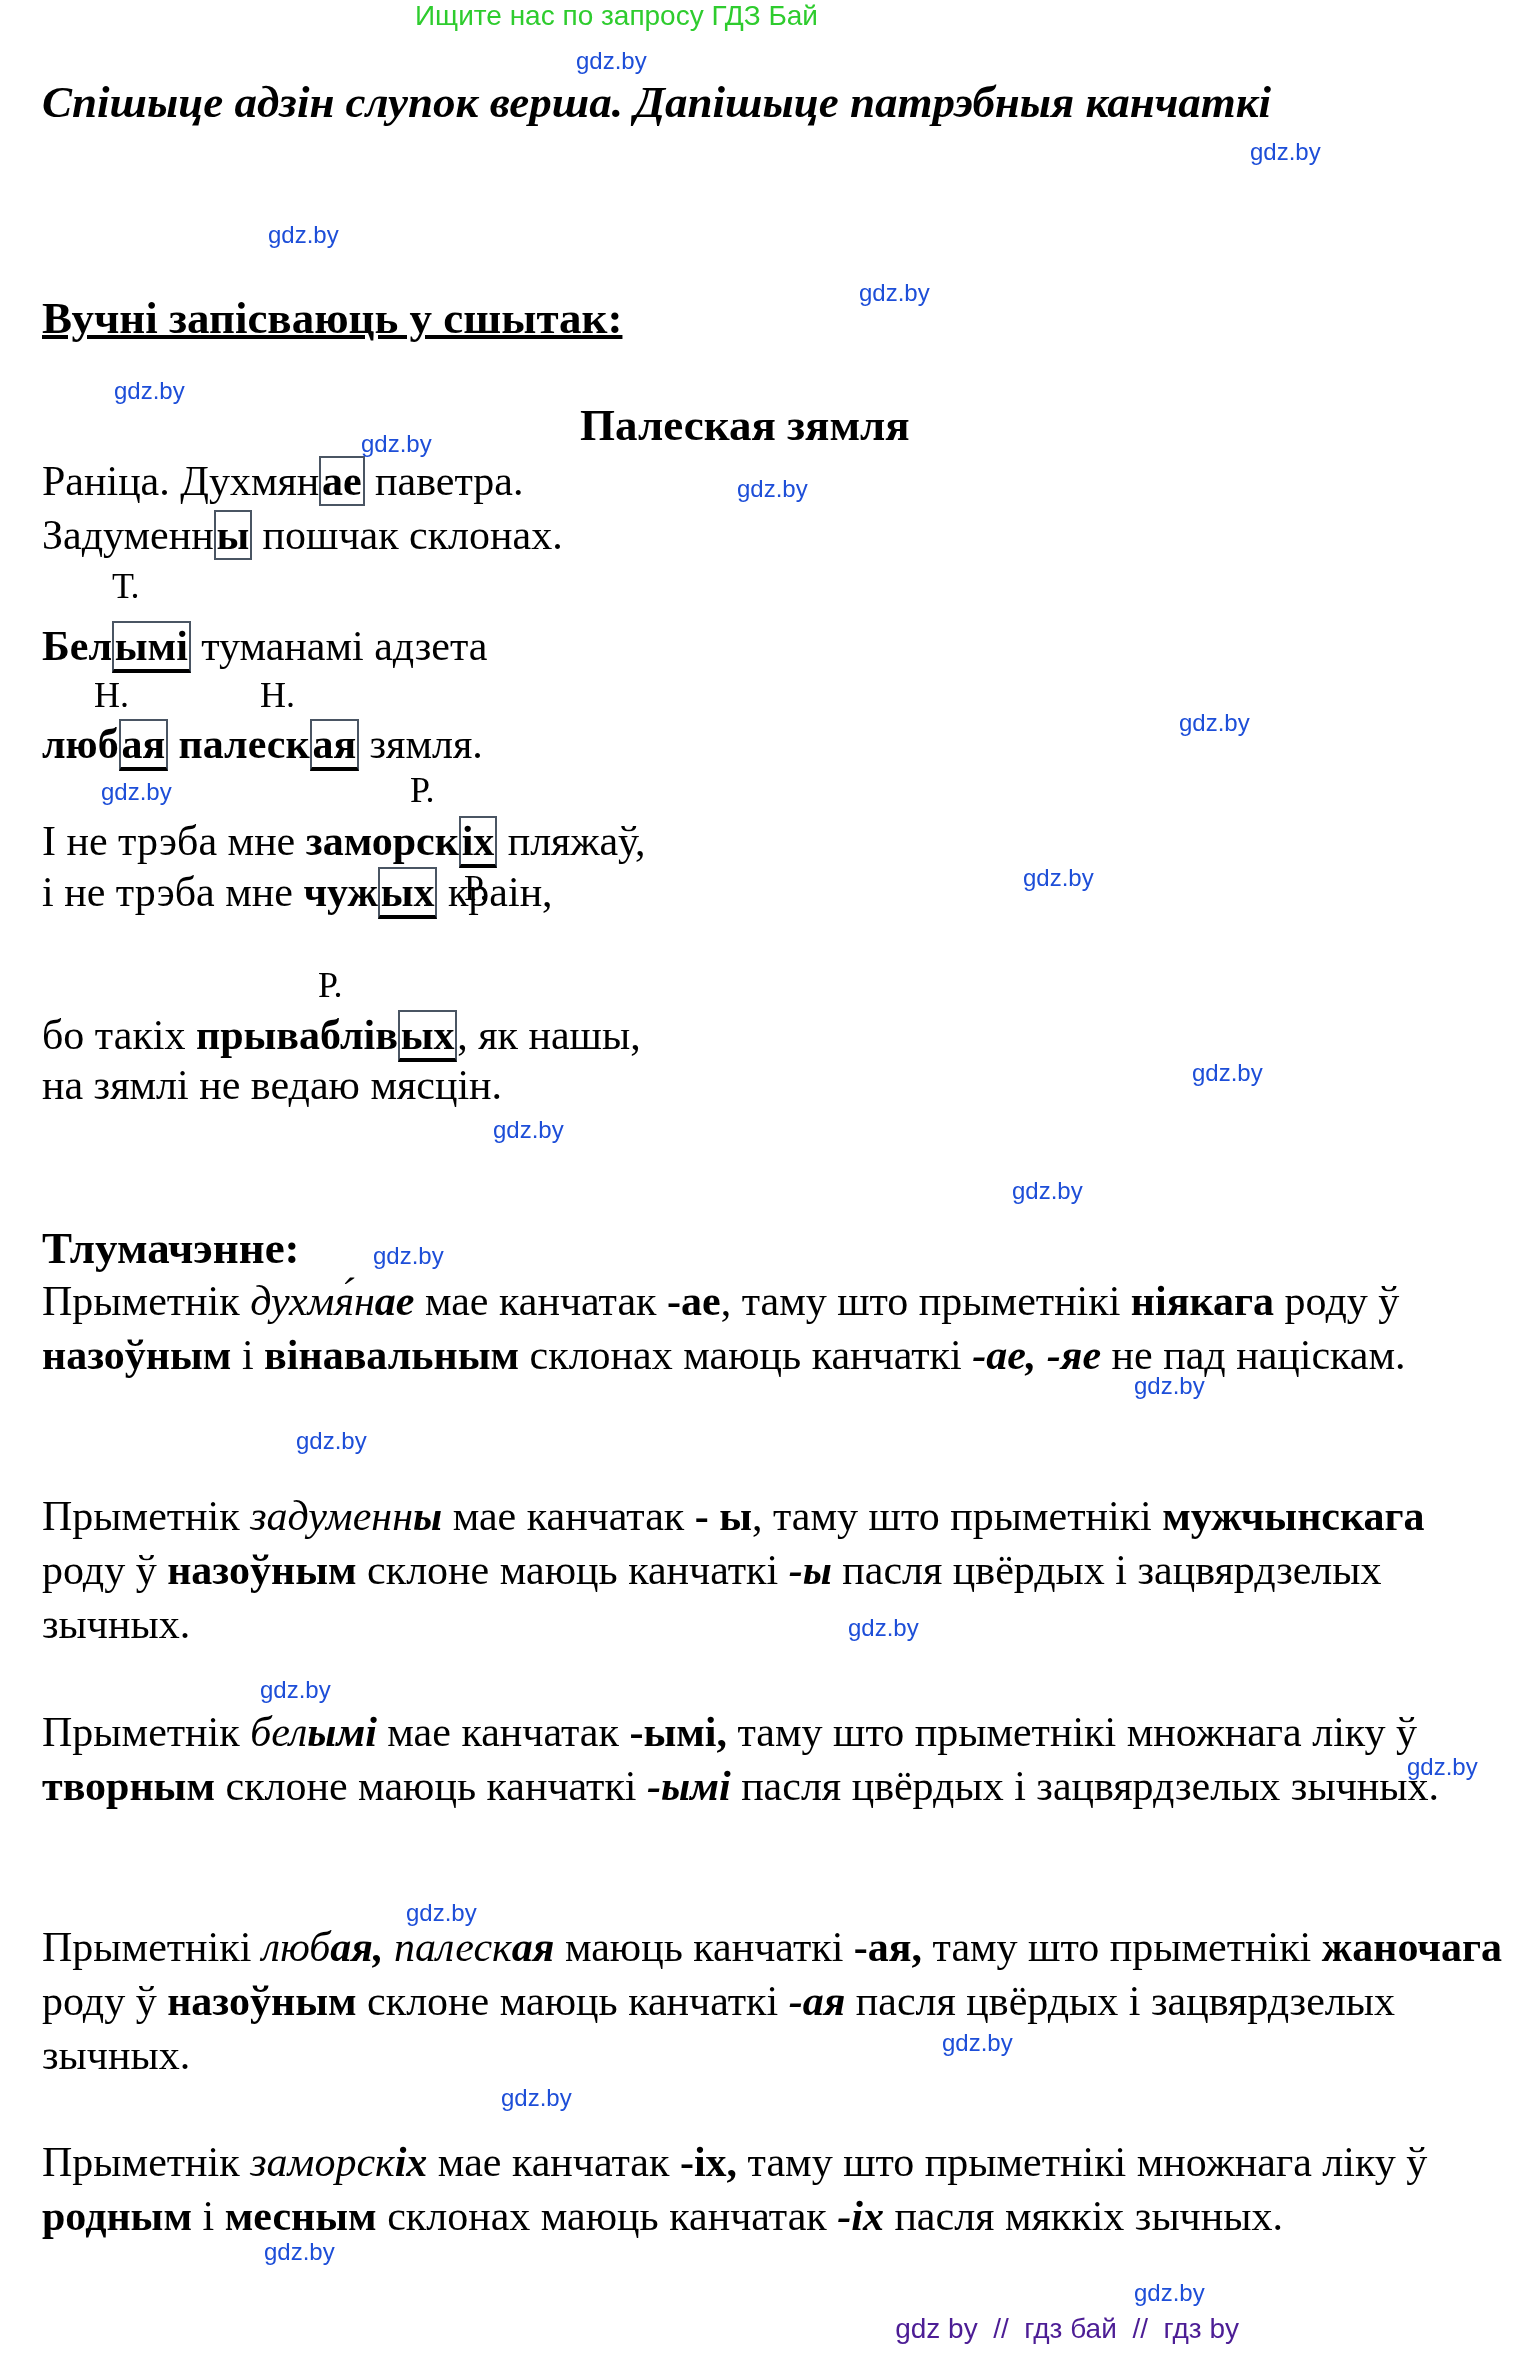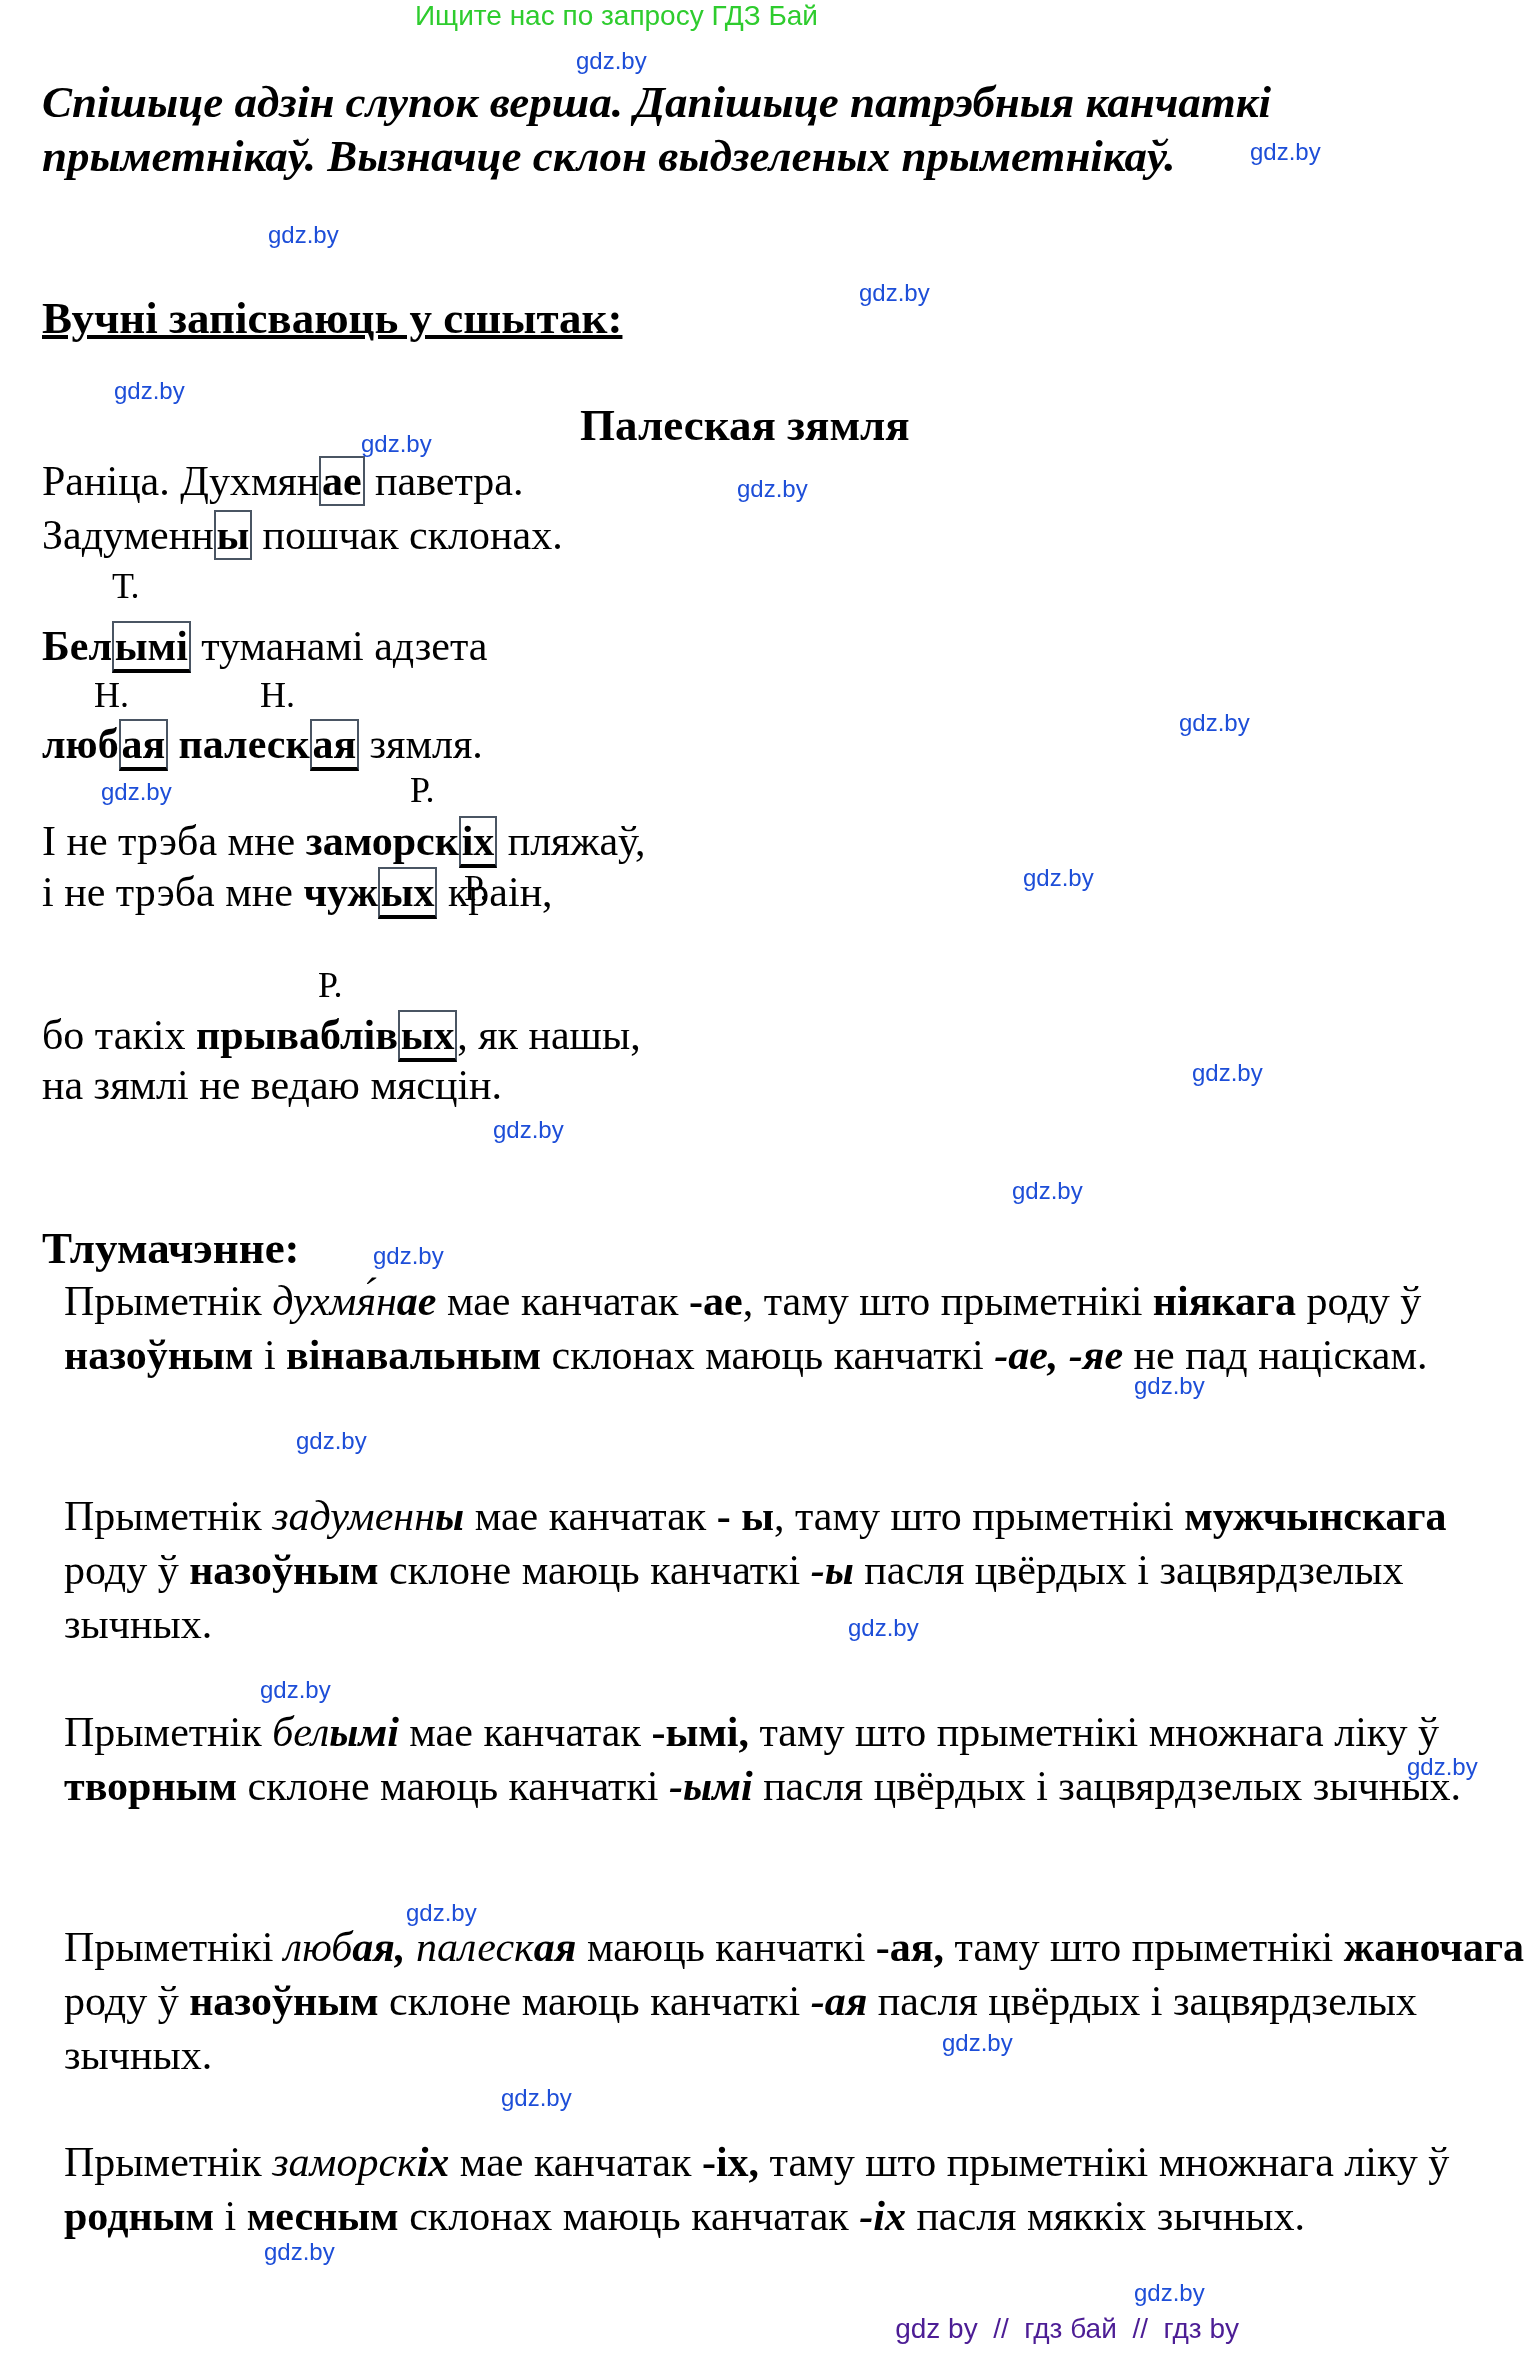--- a/index.html
+++ b/index.html
@@ -7,31 +7,30 @@
   .abs{position:absolute;white-space:nowrap;}
   .wm{position:absolute;font-family:"Liberation Sans",sans-serif;font-size:24px;color:#1d4ed8;}
   .top{position:absolute;left:0;width:1233px;top:0;text-align:center;font-family:"Liberation Sans",sans-serif;font-size:28px;color:#2ecc2e;}
   .foot{position:absolute;left:0;width:1239px;top:2313px;text-align:right;font-family:"Liberation Sans",sans-serif;font-size:28px;color:#4c1d95;}
   .task{position:absolute;left:42px;top:75px;font-size:45px;font-weight:bold;font-style:italic;line-height:54px;}
   .h{font-size:45px;font-weight:bold;}
   .u{text-decoration:underline;text-decoration-thickness:4px;}
   .line{position:absolute;left:42px;font-size:42px;line-height:49px;}
   .box{border:2.4px solid #4a5563;padding:0 0.8px;}
   .lbl{position:absolute;font-size:36px;}
-  .p{position:absolute;left:42px;width:1461px;font-size:42px;line-height:54px;white-space:normal;margin-left:22px;}
+  .p{position:absolute;left:42px;width:1461px;font-size:42px;line-height:54px;white-space:normal;}
   b.ul{border-bottom:4.9px solid #000;}
 </style>
 </head>
 <body>
 
 <div class="top">Ищите нас по запросу ГДЗ Бай</div>
 
 <div class="task">
   <div>Спішыце адзін слупок верша. Дапішыце патрэбныя канчаткі</div>
-  <div>прыметнікаў. Вызначце склон выдзеленых прыметнікаў.</div>
 </div>
 
 <div class="abs h u" style="left:42px;top:292px;">Вучні запісваюць у сшытак:</div>
 
 <div class="abs h" style="left:580px;top:399px;">Палеская зямля</div>
 
 <div class="line" style="top:457px;"><span>Раніца. Духмян</span><b class="box">ае</b><span> паветра.</span></div>
 <div class="line" style="top:511px;"><span>Задуменн</span><b class="box">ы</b><span> пошчак склонах.</span></div>
 
 <div class="lbl" style="left:112px;top:565px;">Т.</div>

